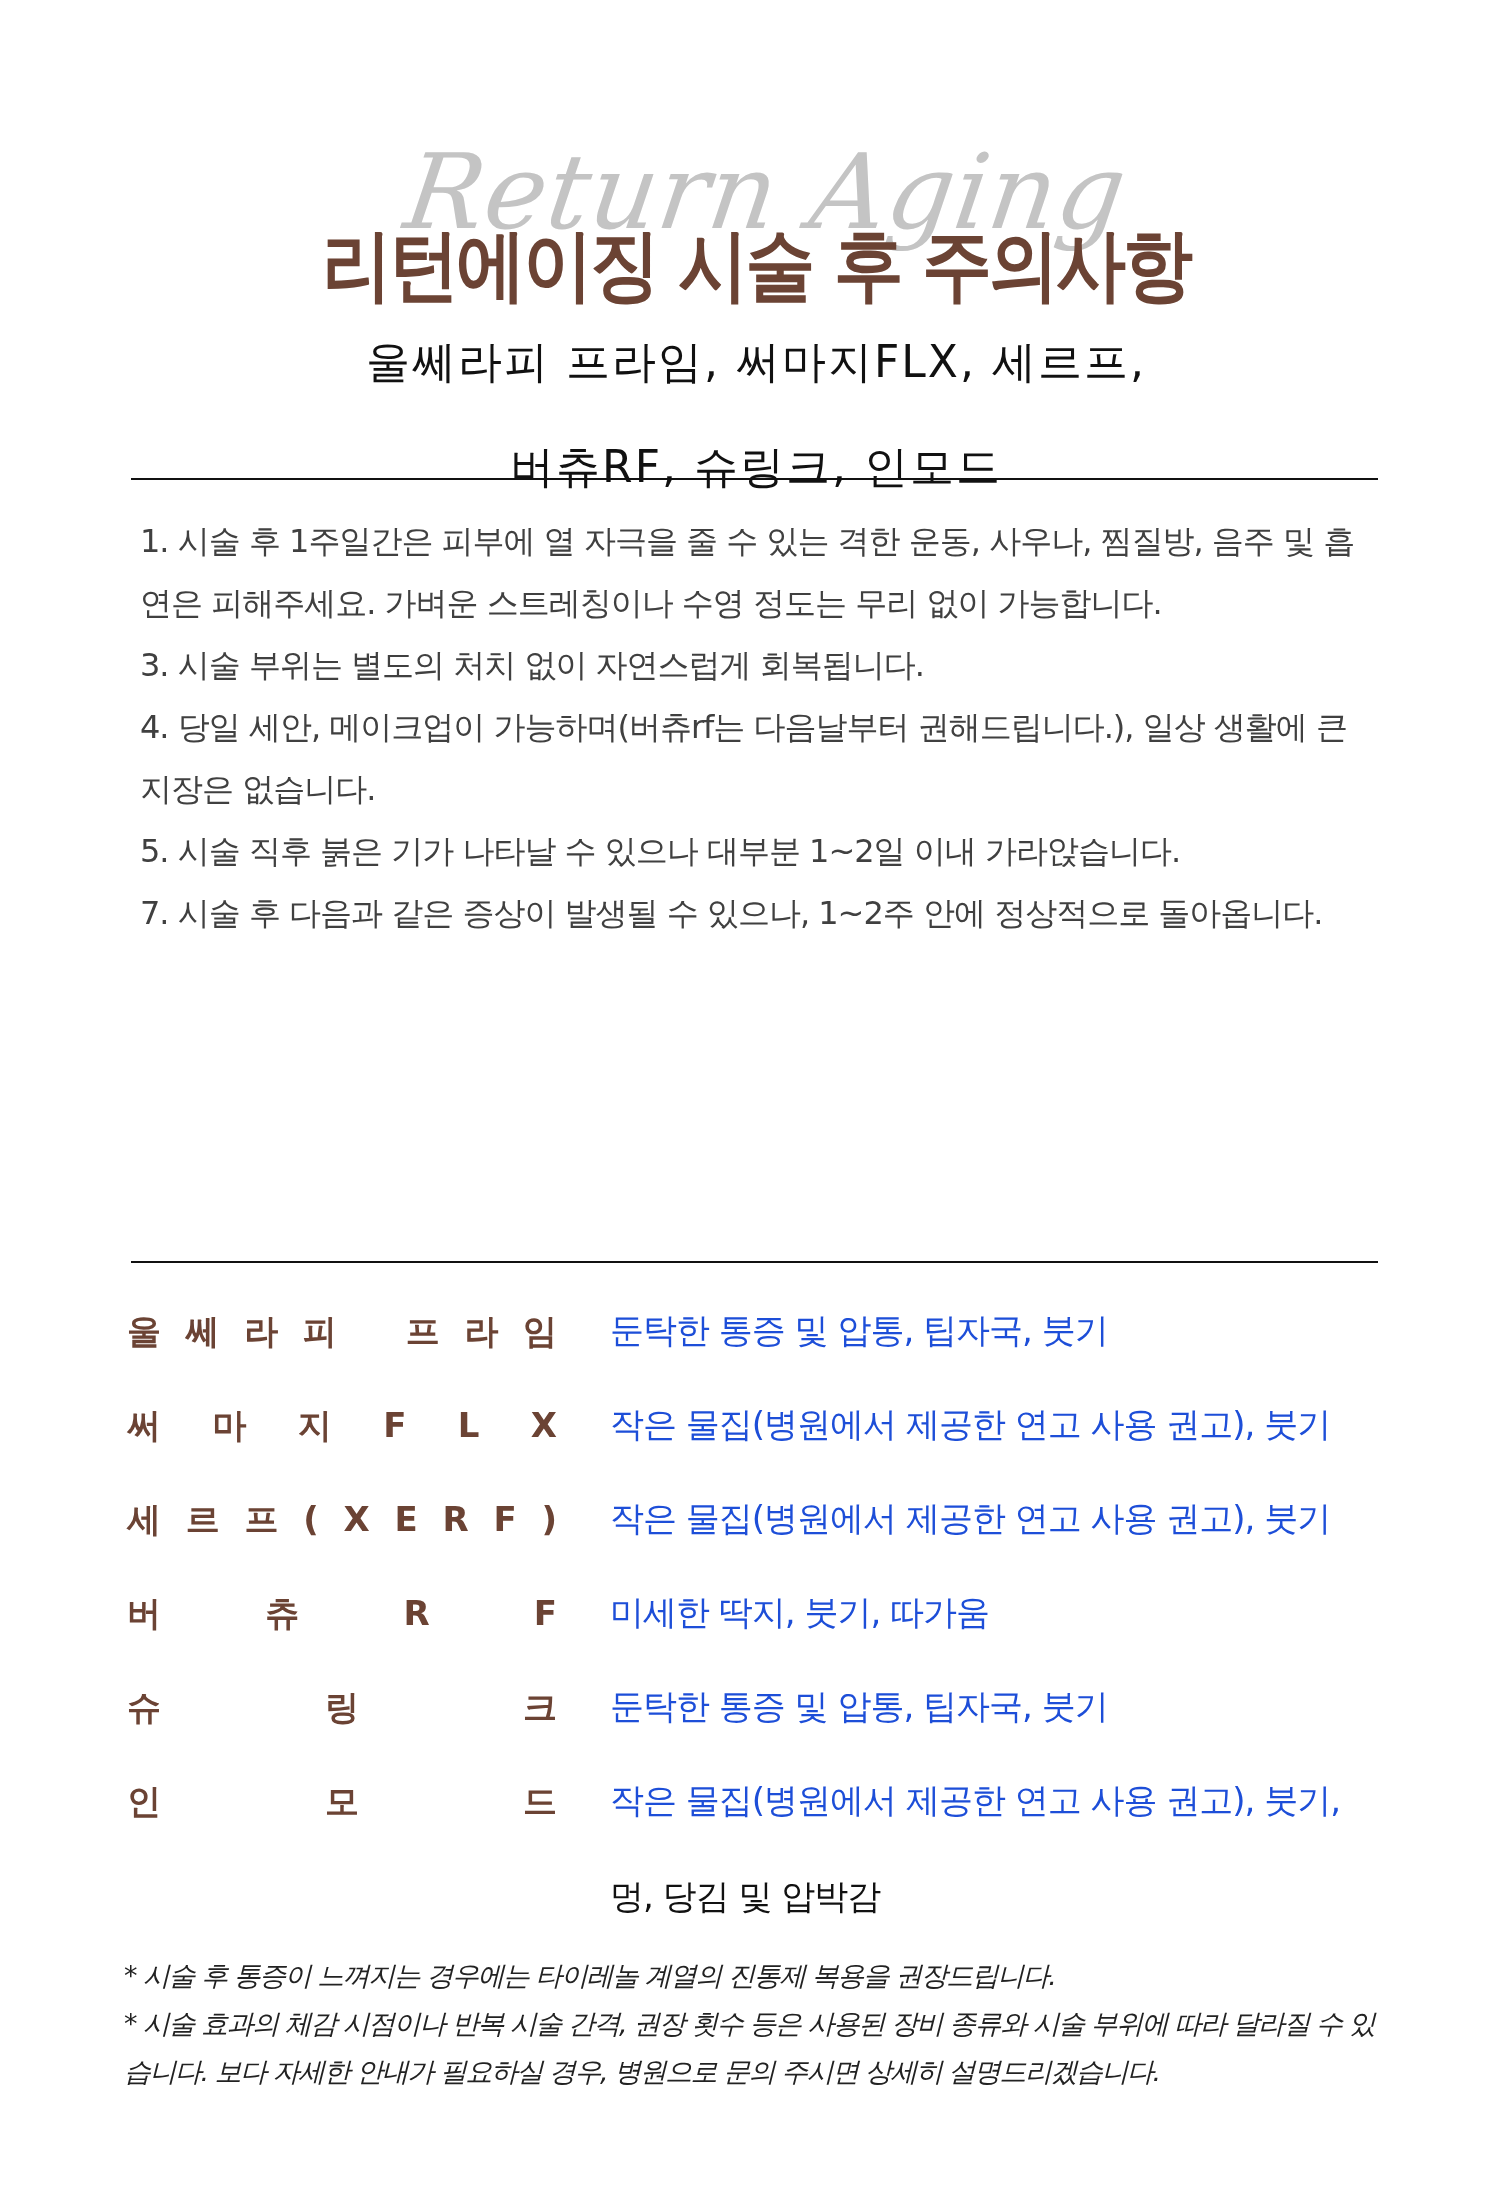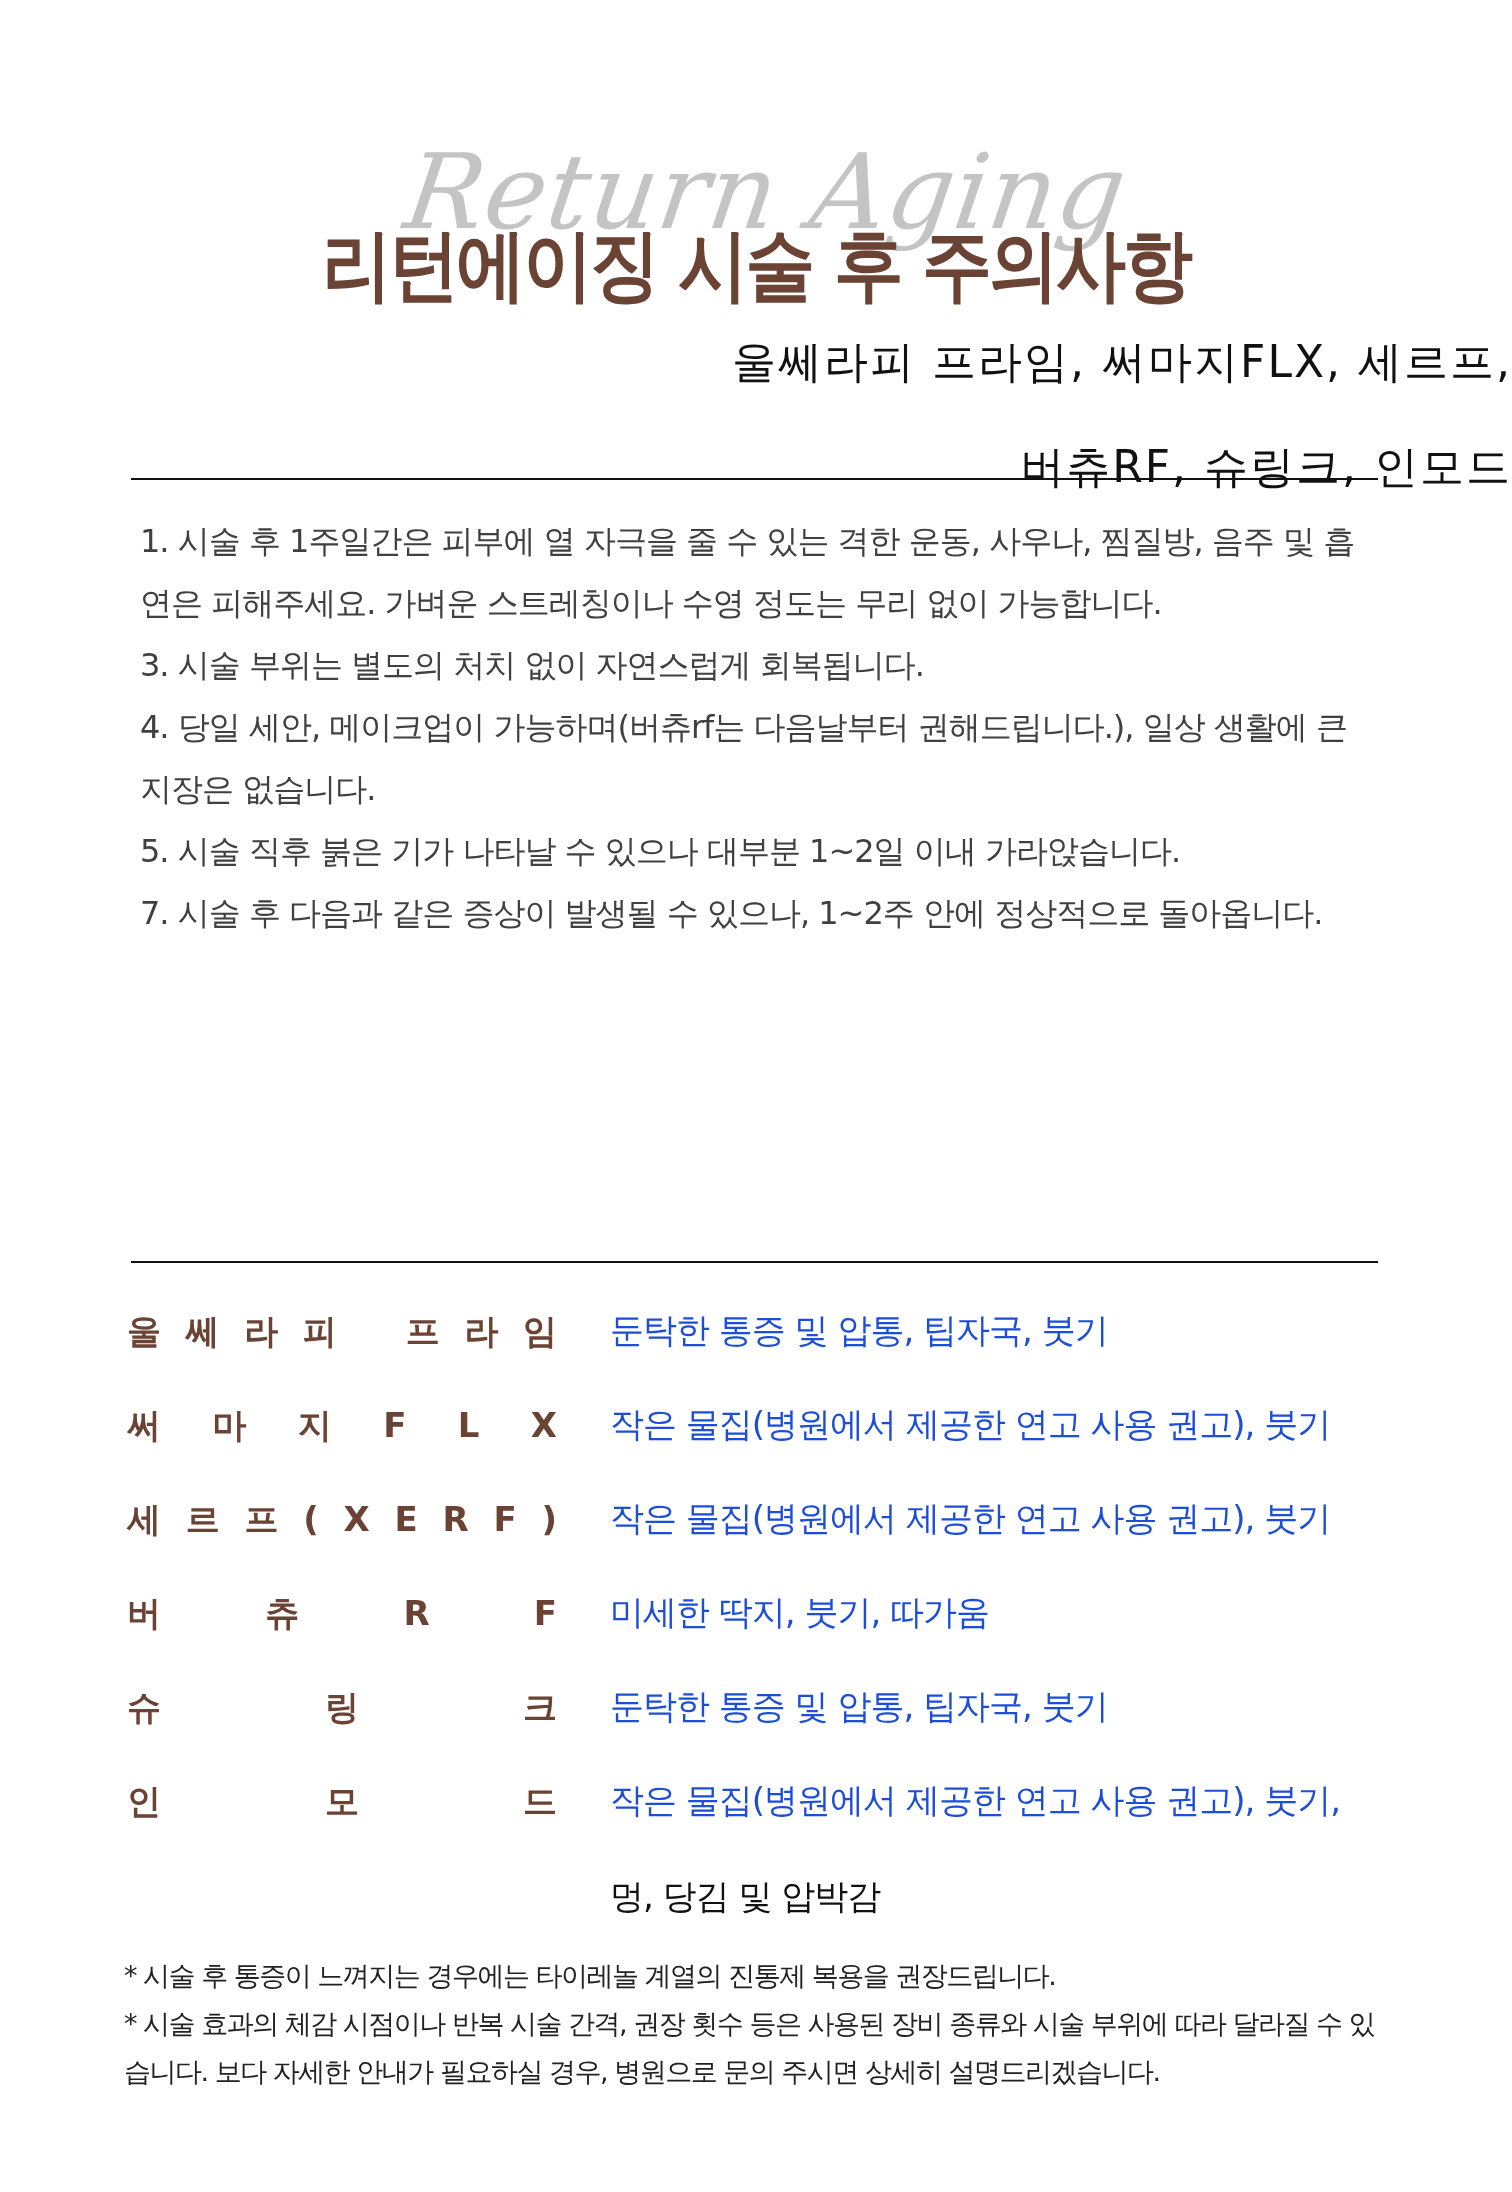--- a/index.html
+++ b/index.html
@@ -40,21 +40,21 @@
       font-size: 70px;
       letter-spacing: -3px;
       color: #6b4334;
       line-height: 1;
       transform: scaleY(1.12);
     }
     .subtitle {
       position: absolute;
       left: 0;
       width: 1512px;
-      text-align: right;
+      text-align: center;
       font-family: "DejaVu Sans", sans-serif;
       font-size: 44px;
       letter-spacing: 2px;
       color: #111;
       line-height: 1;
     }
     .subtitle.l1 { top: 340px; }
     .subtitle.l2 { top: 405px; margin-top: 40px; }
     .rule {
       position: absolute;
@@ -123,20 +123,21 @@
 
     .footnotes {
       position: absolute;
       left: 124px;
       top: 1952px;
       width: 1270px;
       font-size: 27px;
       letter-spacing: -1.5px;
       line-height: 48px;
       color: #222;
+      font-style: italic;
     }
     .footnote { margin: 0; }
   </style>
 </head>
 <body>
 
 <div class="script-bg">Return Aging</div>
 <div class="title">리턴에이징 시술 후 주의사항</div>
 <div class="subtitle l1">울쎄라피 프라임, 써마지FLX, 세르프,</div>
 <div class="subtitle l2">버츄RF, 슈링크, 인모드</div>

